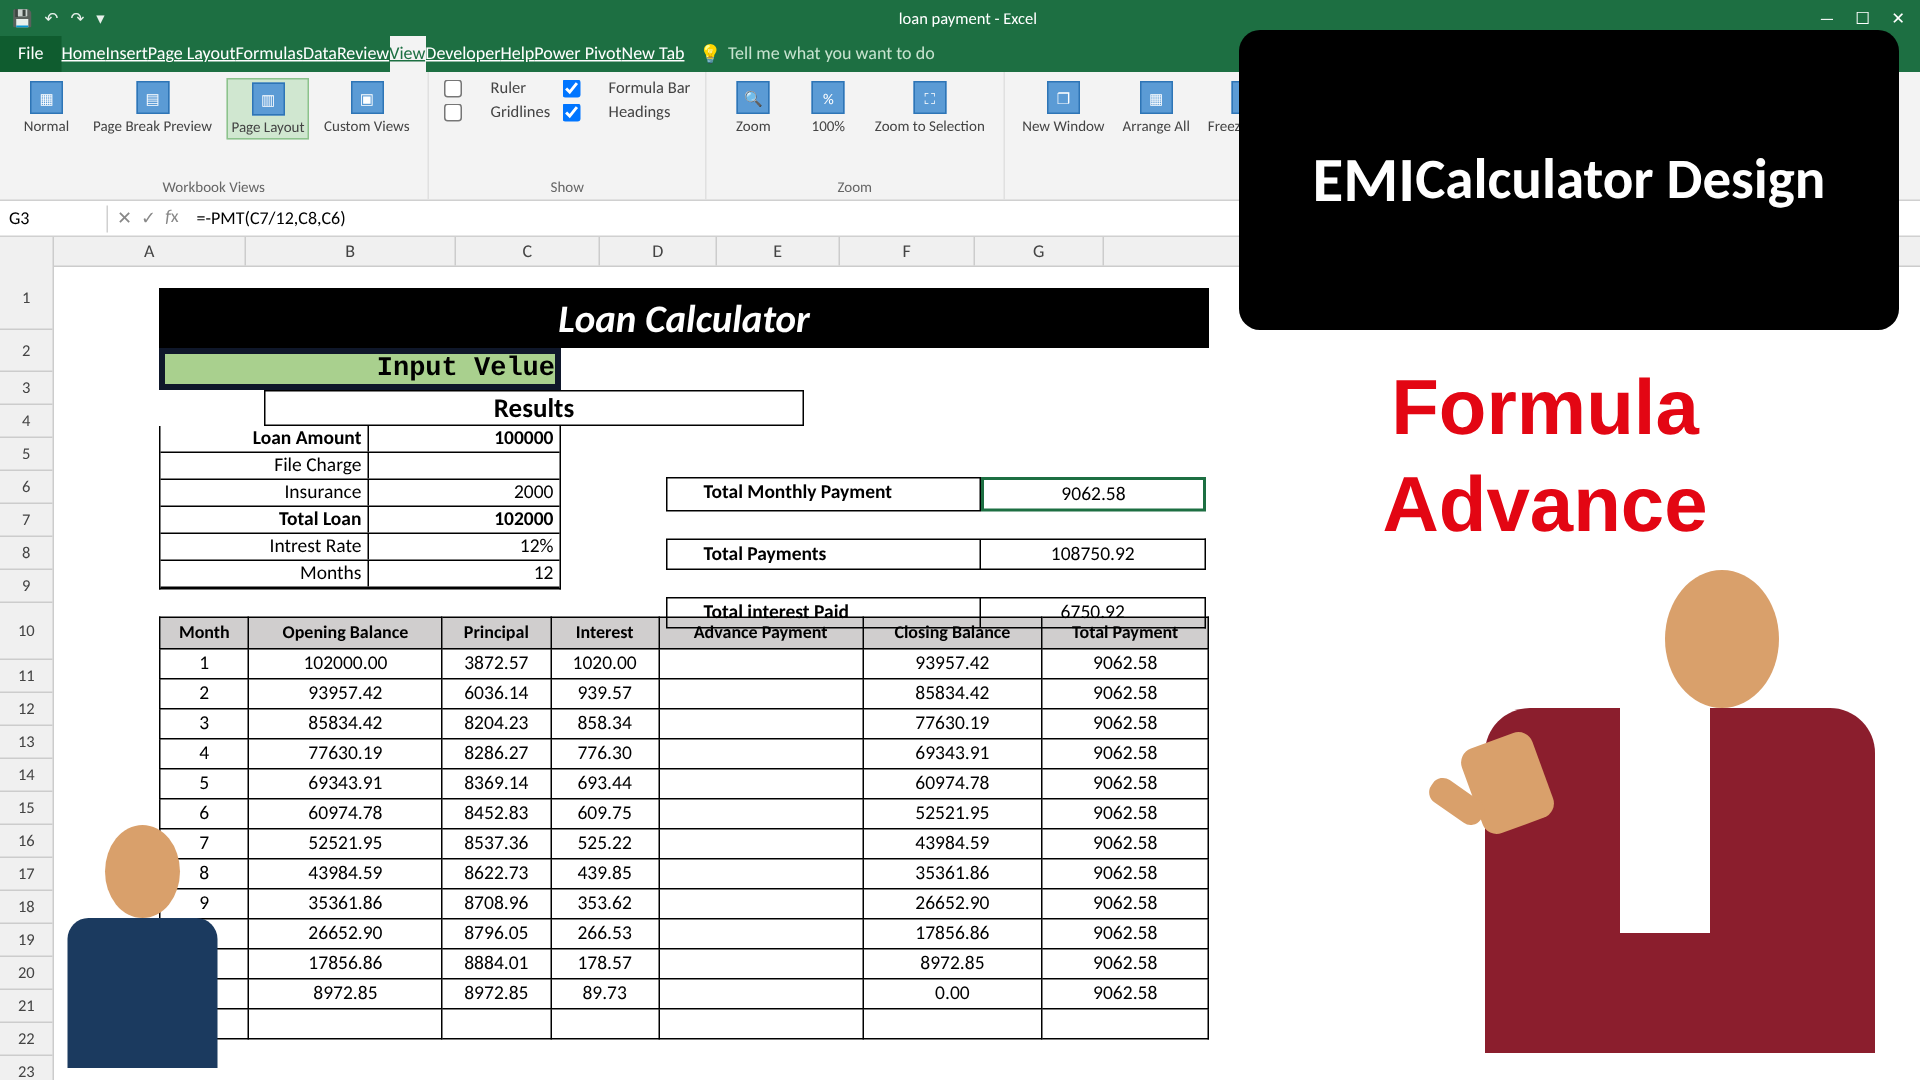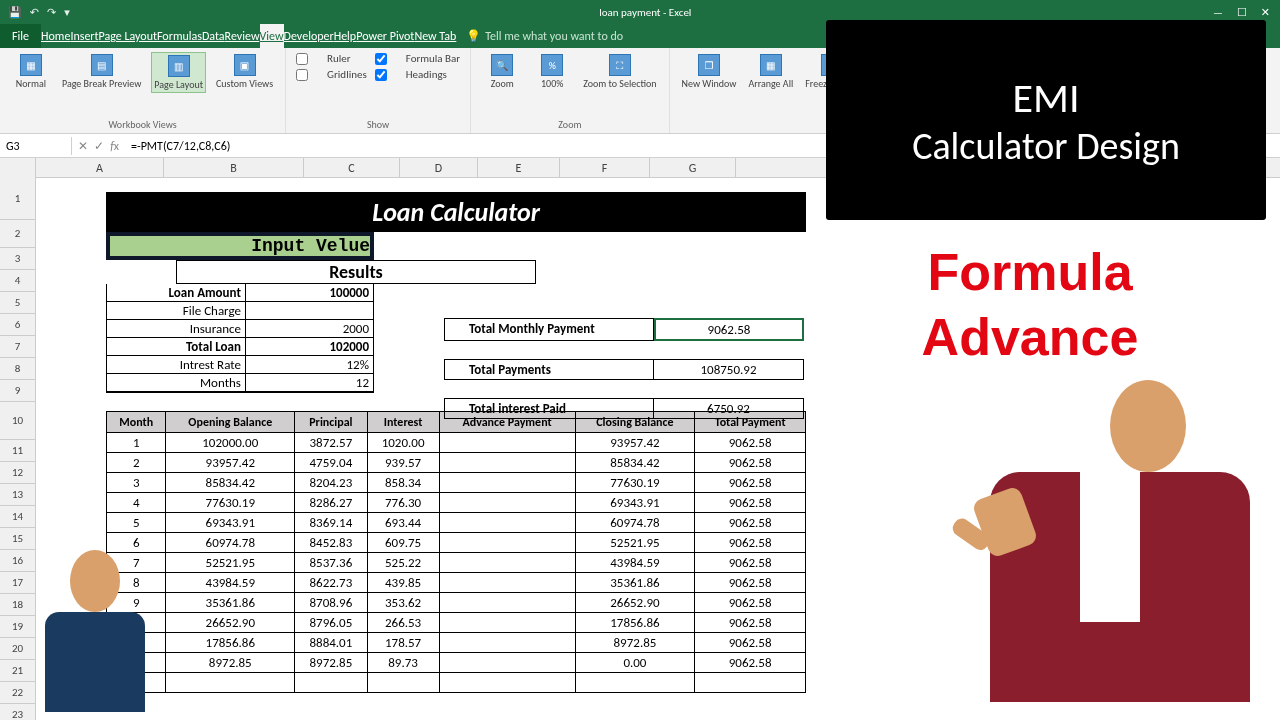--- a/index.html
+++ b/index.html
@@ -60,21 +60,21 @@
 .rrow { display:flex;margin-bottom:18px;}
 .rrow .k { width:210px;text-align:left;font-weight:bold;padding:2px 24px;border:1px solid #000;font-size:13px;}
 .rrow .v { width:150px;text-align:center;padding:2px 6px;border:1px solid #000;border-left:none;font-size:13px;}
 .rrow.sel .v { border:2px solid #1d6f42;}
 
 .sched { margin-top:18px;border:1px solid #000;width:700px;font-size:13px;border-collapse:collapse;}
 .sched th { background:#d0cece;border:1px solid #000;padding:3px 4px;font-weight:bold;font-size:12px;}
 .sched td { border:1px solid #000;padding:1px 4px;text-align:center;height:20px;}
 
 
-.overlay { position:absolute;top:20px;right:14px;width:440px;height:200px;background:#000;border-radius:3px;color:#fff;display:flex;flex-direction:column;align-items:center;justify-content:center;font-weight:normal;}
+.overlay { position:absolute;top:20px;right:14px;width:440px;height:200px;background:#000;border-radius:14px;color:#fff;display:flex;align-items:center;justify-content:center;font-weight:bold;}
 .overlay .l1 { font-size:42px;}
 .overlay .l2 { font-size:38px;}
 .redtext { position:absolute;top:240px;right:60px;width:380px;color:#e30613;font-weight:bold;font-size:52px;line-height:1.25;text-align:center;font-family:Arial;}
 .person1 { position:absolute;bottom:0;left:30px;width:130px;height:170px;}
 .person2 { position:absolute;bottom:0;right:10px;width:300px;height:340px;}
 .head { border-radius:50%;background:#d9a06b;}
 .person1 .head{width:50px;height:62px;margin:0 auto;}
 .person1 .body{width:100px;height:100px;background:#1b3a5f;margin:0 auto;border-radius:14px 14px 0 0;}
 .person2 .head{width:76px;height:92px;margin-left:140px;}
 .person2 .body{width:260px;height:230px;background:#8b1e2d;margin-left:20px;border-radius:30px 30px 0 0;position:relative;}
@@ -342,21 +342,21 @@
               <td>102000.00</td>
               <td>3872.57</td>
               <td>1020.00</td>
               <td></td>
               <td>93957.42</td>
               <td>9062.58</td>
             </tr>
             <tr>
               <td>2</td>
               <td>93957.42</td>
-              <td>4759.04</td>
+              <td>6036.14</td>
               <td>939.57</td>
               <td></td>
               <td>85834.42</td>
               <td>9062.58</td>
             </tr>
             <tr>
               <td>3</td>
               <td>85834.42</td>
               <td>8204.23</td>
               <td>858.34</td>

